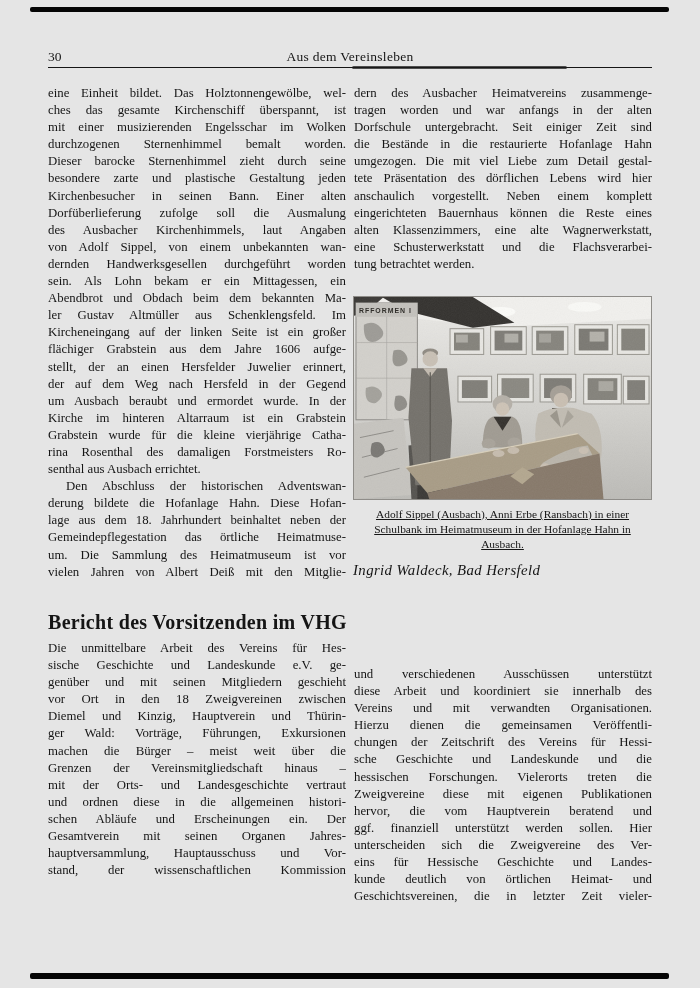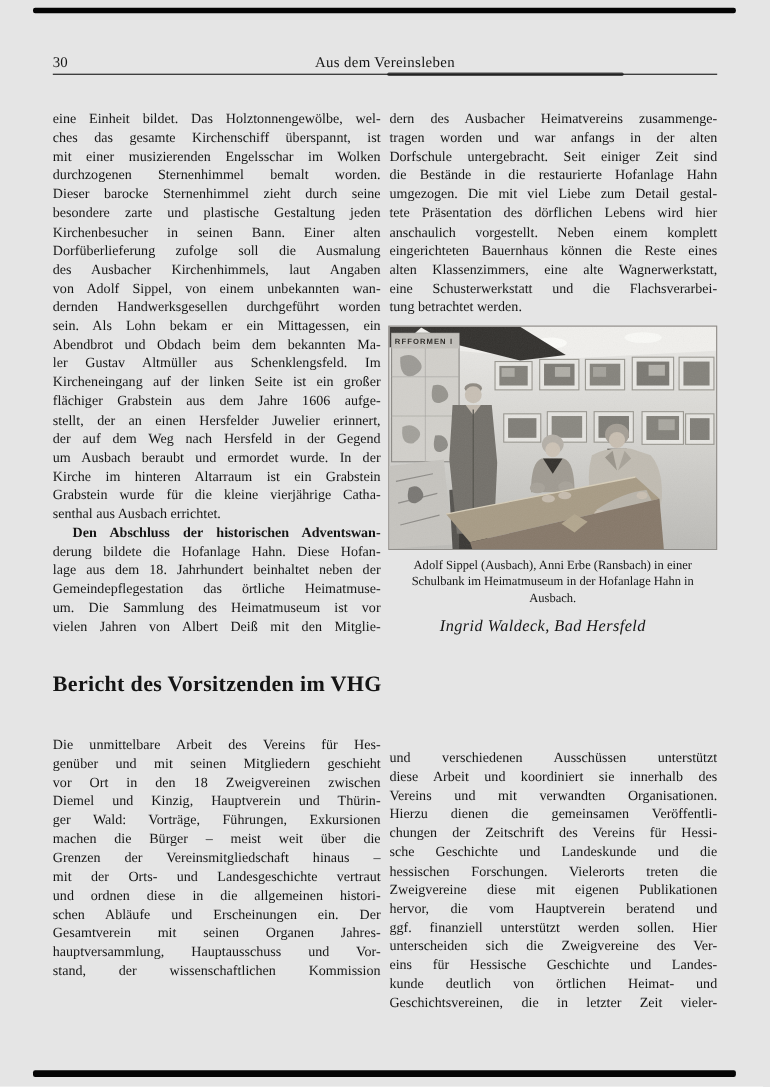--- a/index.html
+++ b/index.html
@@ -10,38 +10,38 @@
   }
   .scan-bar { position:absolute; background:#050505; border-radius:2px; }
   #bar-top { left:30px; top:7px; width:639px; height:5px; }
   #bar-bottom { left:30px; top:973px; width:639px; height:6px; }
 
   .pageno { position:absolute; left:48px; top:49px; font-size:13.5px; }
   .runhead { position:absolute; left:0; top:49px; width:700px; text-align:center; font-size:13.5px; letter-spacing:0.3px; }
   .headrule { position:absolute; left:48px; top:67px; width:604px; height:1.4px; background:#161616; }
   .headrule-smudge { position:absolute; left:352px; top:66px; width:215px; height:3px; background:#1a1a1a; opacity:0.75; border-radius:2px; }
 
-  .artcol { position:absolute; width:298px; font-size:12.8px; line-height:17.1px;margin-top:15px; }
+  .artcol { position:absolute; width:298px; font-size:12.8px; line-height:17.1px; }
   #a1-left  { left:48px;  top:85px; }
   #a1-right { left:354px; top:85px; }
-  #a2-left  { left:48px;  top:654px; }
+  #a2-left  { left:48px;  top:640px; }
   #a2-right { left:354px; top:666px; }
 
   .line { text-align:justify; text-align-last:justify; white-space:normal; }
   .line.last-left { text-align-last:left; }
-  .indent-first .line:first-child { text-indent:18px;font-weight:bold; }
+  .indent-first .line:first-child { text-indent:18px; }
 
   .photo-wrap { position:absolute; left:353px; top:296px; width:299px; height:204px; border:1px solid #8f8d89; box-sizing:border-box; background:#cfcecb; }
   .photo-wrap svg { display:block; width:100%; height:100%; }
 
-  .caption { position:absolute; left:353px; top:507px; width:299px; font-size:11.4px; line-height:15.2px; }
+  .caption { position:absolute; left:353px; top:507px; width:299px; font-size:11.4px; line-height:15.2px;text-decoration:underline; }
   .caption .line { text-align:center; text-align-last:center; }
 
   .byline { position:absolute; left:353px; top:562px; width:299px; box-sizing:border-box; padding-right:18px;
-            text-align:center; font-style:italic; font-size:14.8px; letter-spacing:0.4px; }
+            text-align:left; font-style:italic; font-size:14.8px; letter-spacing:0.4px; }
 
   .section-title { position:absolute; left:48px; top:611px; font-size:20px; font-weight:bold; letter-spacing:0.3px; }
 </style>
 </head>
 <body>
 
 <div class="page">
 
   <div id="bar-top" class="scan-bar"></div>
 
@@ -66,20 +66,21 @@
         <div class="line">sein. Als Lohn bekam er ein Mittagessen, ein</div>
         <div class="line">Abendbrot und Obdach beim dem bekannten Ma-</div>
         <div class="line">ler Gustav Altmüller aus Schenklengsfeld. Im</div>
         <div class="line">Kircheneingang auf der linken Seite ist ein großer</div>
         <div class="line">flächiger Grabstein aus dem Jahre 1606 aufge-</div>
         <div class="line">stellt, der an einen Hersfelder Juwelier erinnert,</div>
         <div class="line">der auf dem Weg nach Hersfeld in der Gegend</div>
         <div class="line">um Ausbach beraubt und ermordet wurde. In der</div>
         <div class="line">Kirche im hinteren Altarraum ist ein Grabstein</div>
         <div class="line">Grabstein wurde für die kleine vierjährige Catha-</div>
+        <div class="line">rina Rosenthal des damaligen Forstmeisters Ro-</div>
         <div class="line last-left">senthal aus Ausbach errichtet.</div>
       </div>
     <div class="indent-first">
         <div class="line">Den Abschluss der historischen Adventswan-</div>
         <div class="line">derung bildete die Hofanlage Hahn. Diese Hofan-</div>
         <div class="line">lage aus dem 18. Jahrhundert beinhaltet neben der</div>
         <div class="line">Gemeindepflegestation das örtliche Heimatmuse-</div>
         <div class="line">um. Die Sammlung des Heimatmuseum ist vor</div>
         <div class="line">vielen Jahren von Albert Deiß mit den Mitglie-</div>
       </div>
@@ -244,20 +245,21 @@
       <div class="line">Schulbank im Heimatmuseum in der Hofanlage Hahn in</div>
       <div class="line">Ausbach.</div>
     </div>
 
   <div class="byline">Ingrid Waldeck, Bad Hersfeld</div>
 
   <div class="section-title">Bericht des Vorsitzenden im VHG</div>
 
   <div id="a2-left" class="artcol">
       <div class="line">Die unmittelbare Arbeit des Vereins für Hes-</div>
+      <div class="line">sische Geschichte und Landeskunde e.V. ge-</div>
       <div class="line">genüber und mit seinen Mitgliedern geschieht</div>
       <div class="line">vor Ort in den 18 Zweigvereinen zwischen</div>
       <div class="line">Diemel und Kinzig, Hauptverein und Thürin-</div>
       <div class="line">ger Wald: Vorträge, Führungen, Exkursionen</div>
       <div class="line">machen die Bürger – meist weit über die</div>
       <div class="line">Grenzen der Vereinsmitgliedschaft hinaus –</div>
       <div class="line">mit der Orts- und Landesgeschichte vertraut</div>
       <div class="line">und ordnen diese in die allgemeinen histori-</div>
       <div class="line">schen Abläufe und Erscheinungen ein. Der</div>
       <div class="line">Gesamtverein mit seinen Organen Jahres-</div>

